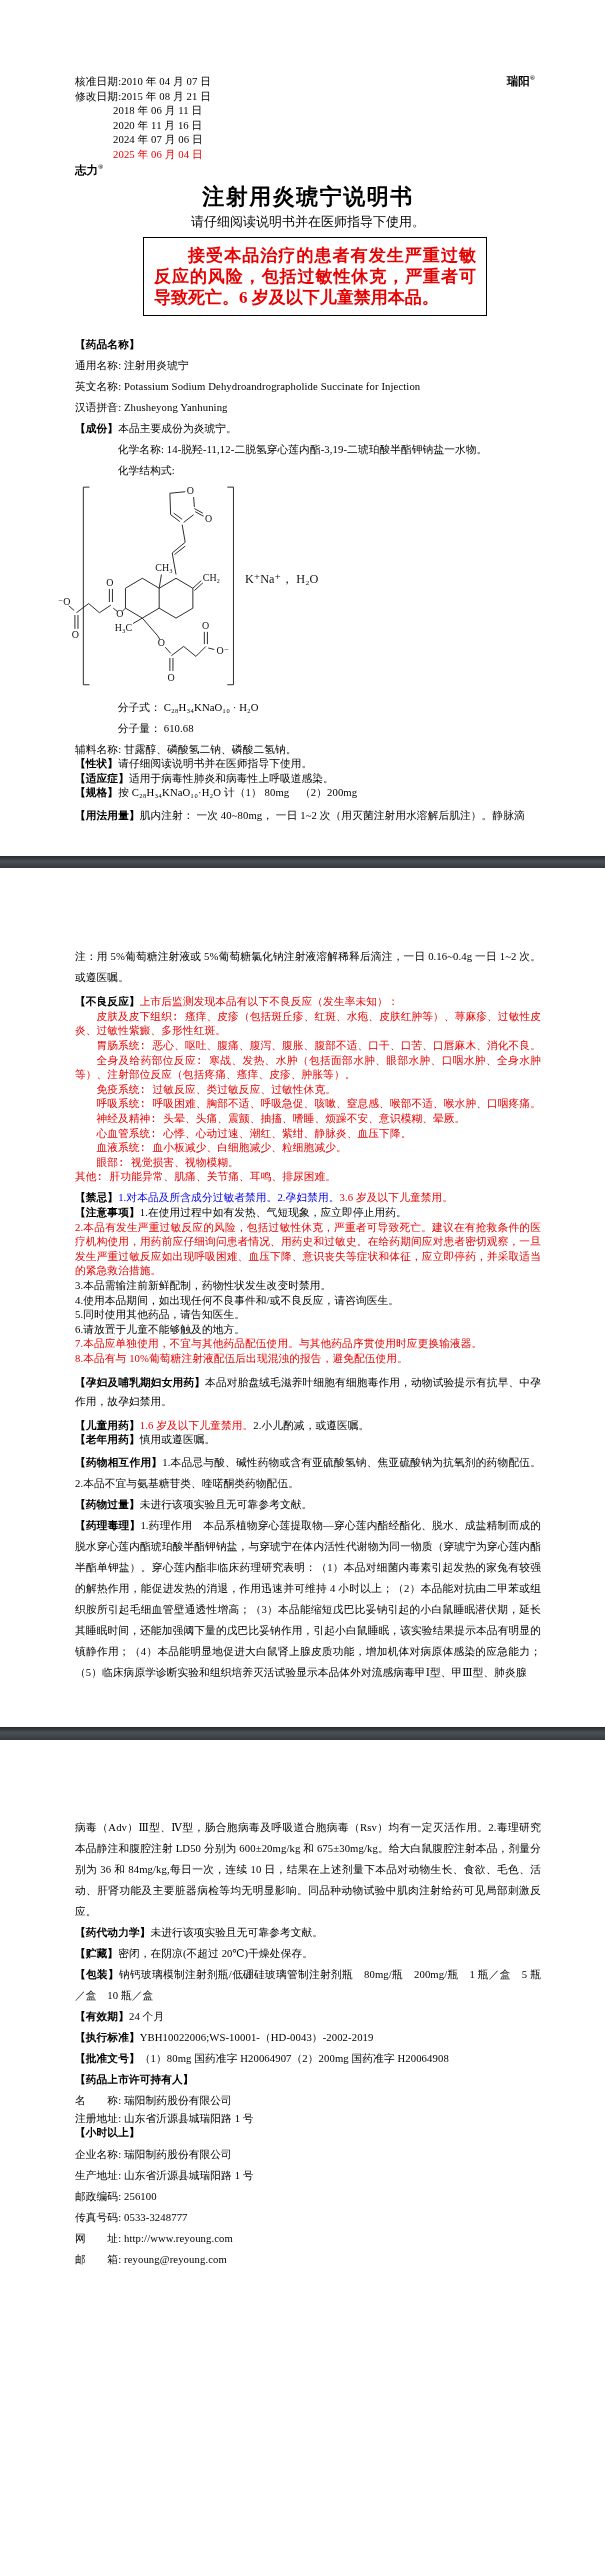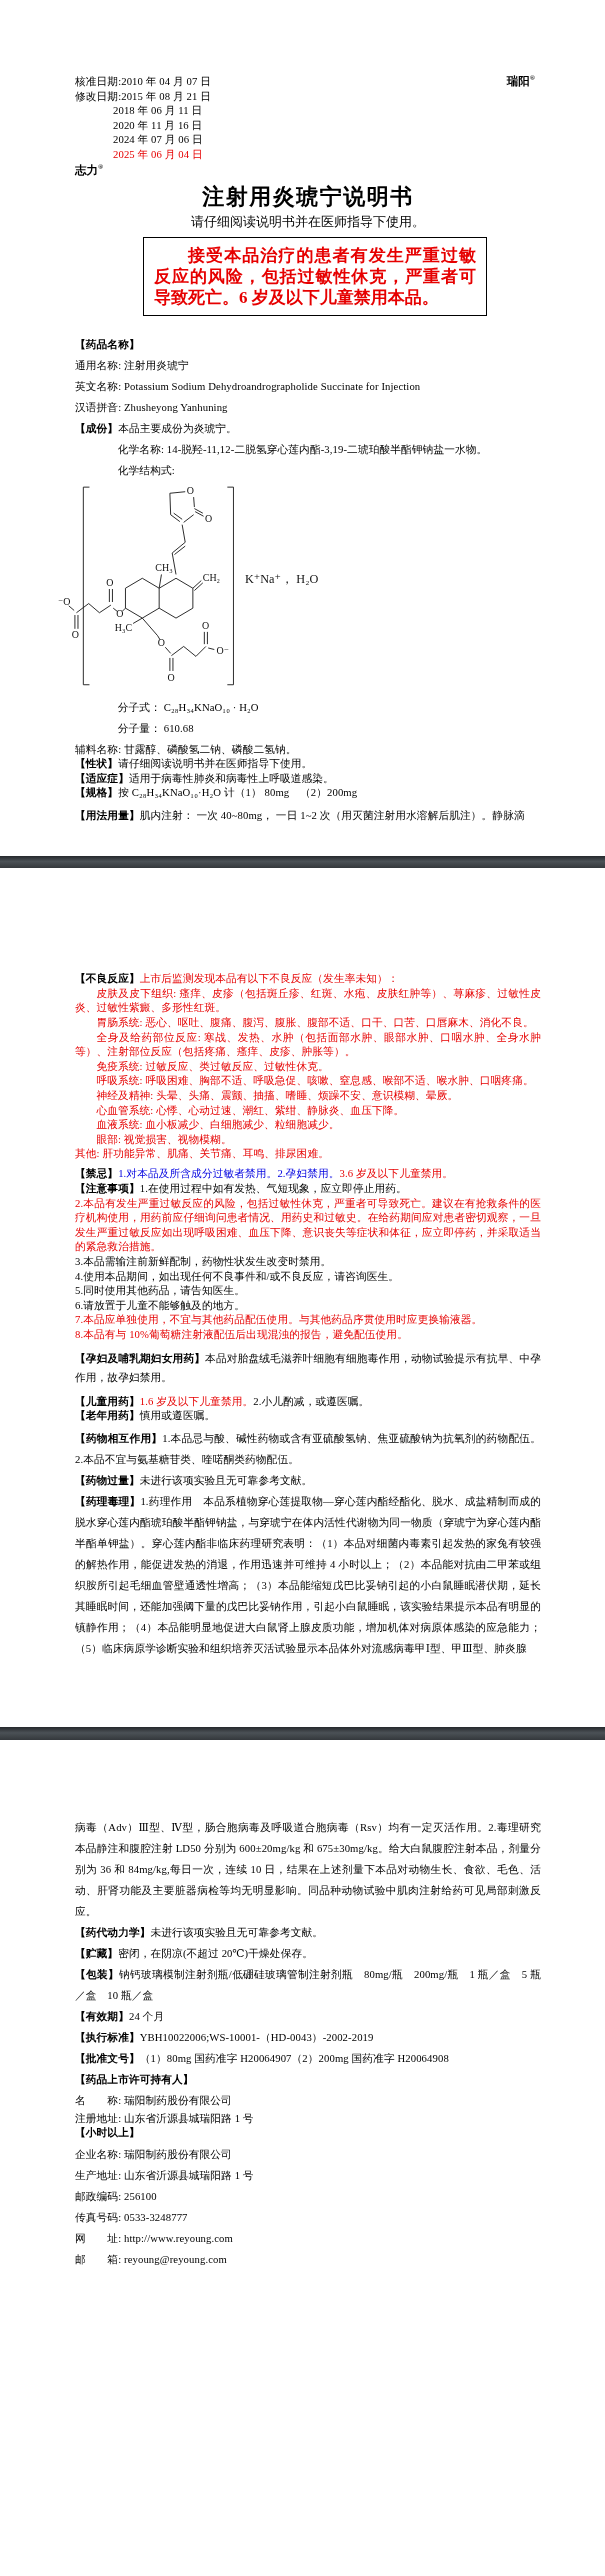--- a/index.html
+++ b/index.html
@@ -33,21 +33,21 @@
   h1.title{margin:4.6px 0 0 0;text-align:center;font-size:22px;font-weight:bold;line-height:28px;letter-spacing:1.5px;}
   .subtitle{text-align:center;font-size:13px;line-height:17px;margin-top:2.3px;}
   .warnbox{border:1.5px solid #000;margin:7px 54px 0 68px;padding:7px 10px;color:#e60000;font-weight:bold;
            font-size:17px;line-height:21px;text-indent:2em;text-align:justify;}
   .secgap{margin-top:17.6px;}
   .p1line{line-height:21px;}
   .struct{margin-left:-20px;display:block;}
   .struct text{font-family:"Liberation Serif","DejaVu Serif",serif;font-size:13px;fill:#111;}
   .struct .ion{font-size:16px;}
   .struct path,.struct line,.struct polyline,.struct polygon{stroke:#1b1b1b;stroke-width:1.2;fill:none;}
-  .mt4{margin-top:3.1px;} .mt7{margin-top:5.4px;} .mt9{margin-top:25px;} .mt6{margin-top:4.6px;} .mt10{margin-top:7.7px;}
+  .mt4{margin-top:3.1px;} .mt7{margin-top:5.4px;} .mt9{margin-top:7px;font-family:Liberation Mono, monospace;} .mt6{margin-top:4.6px;} .mt10{margin-top:7.7px;}
 </style>
 </head>
 <body>
 
 <div class="doc">
 
   <section class="page page1">
 
     <div class="brand-right"><span>瑞阳</span><sup>®</sup></div>
 
@@ -151,20 +151,21 @@
     <p class="fs tight"><span class="b">【性状】</span><span>请仔细阅读说明书并在医师指导下使用。</span></p>
     <p class="fs tight"><span class="b">【适应症】</span><span>适用于病毒性肺炎和病毒性上呼吸道感染。</span></p>
     <p class="fs tight"><span class="b">【规格】</span><span>按 C₂₈H₃₄KNaO₁₀·H₂O 计（1） 80mg　（2）200mg</span></p>
     <p class="fs loose mt7 nowrap"><span class="b">【用法用量】</span><span>肌内注射： 一次 40~80mg， 一日 1~2 次（用灭菌注射用水溶解后肌注）。静脉滴</span></p>
   </section>
 
   <div class="pageband"></div>
 
   <section class="page page2">
 
+    <p class="fs loose just">注：用 5%葡萄糖注射液或 5%葡萄糖氯化钠注射液溶解稀释后滴注，一日 0.16~0.4g 一日 1~2 次。或遵医嘱。</p>
 
     <div class="mt9">
       <p class="fs tight just"><span class="b">【不良反应】</span><span class="red">上市后监测发现本品有以下不良反应（发生率未知）：</span></p>
       <p class="fs tight just red ind">皮肤及皮下组织: 瘙痒、皮疹（包括斑丘疹、红斑、水疱、皮肤红肿等）、荨麻疹、过敏性皮炎、过敏性紫癜、多形性红斑。</p>
       <p class="fs tight just red ind">胃肠系统: 恶心、呕吐、腹痛、腹泻、腹胀、腹部不适、口干、口苦、口唇麻木、消化不良。</p>
       <p class="fs tight just red ind">全身及给药部位反应: 寒战、发热、水肿（包括面部水肿、眼部水肿、口咽水肿、全身水肿等）、注射部位反应（包括疼痛、瘙痒、皮疹、肿胀等）。</p>
       <p class="fs tight just red ind">免疫系统: 过敏反应、类过敏反应、过敏性休克。</p>
       <p class="fs tight just red ind">呼吸系统: 呼吸困难、胸部不适、呼吸急促、咳嗽、窒息感、喉部不适、喉水肿、口咽疼痛。</p>
       <p class="fs tight just red ind">神经及精神: 头晕、头痛、震颤、抽搐、嗜睡、烦躁不安、意识模糊、晕厥。</p>
       <p class="fs tight just red ind">心血管系统: 心悸、心动过速、潮红、紫绀、静脉炎、血压下降。</p>

